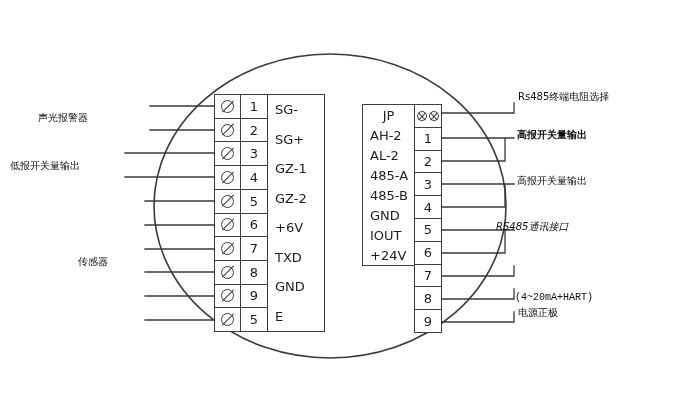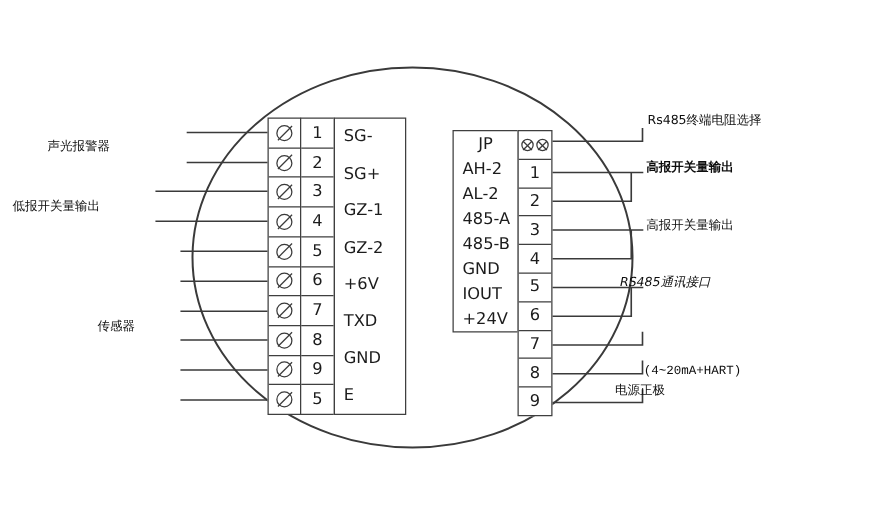--- a/index.html
+++ b/index.html
@@ -134,15 +134,15 @@
 
   <div class="lbl" style="left:38px;  top:108px;">声光报警器</div>
   <div class="lbl" style="left:10px;  top:156px;">低报开关量输出</div>
   <div class="lbl" style="left:78px;  top:252px;">传感器</div>
 
   <div class="lbl" style="left:518px; top:87px;">Rs485终端电阻选择</div>
   <div class="lbl" style="left:517px; top:125px;font-weight:bold;">高报开关量输出</div>
   <div class="lbl" style="left:517px; top:171px;">高报开关量输出</div>
   <div class="lbl" style="left:496px; top:217px;font-style:italic;">RS485通讯接口</div>
   <div class="lbl" style="left:515px; top:288px;font-family:Liberation Mono, monospace;">(4~20mA+HART)</div>
-  <div class="lbl" style="left:492px; top:303px;">电源正极</div>
+  <div class="lbl" style="left:518px; top:303px;">电源正极</div>
 
 </div>
 
 </body></html>

